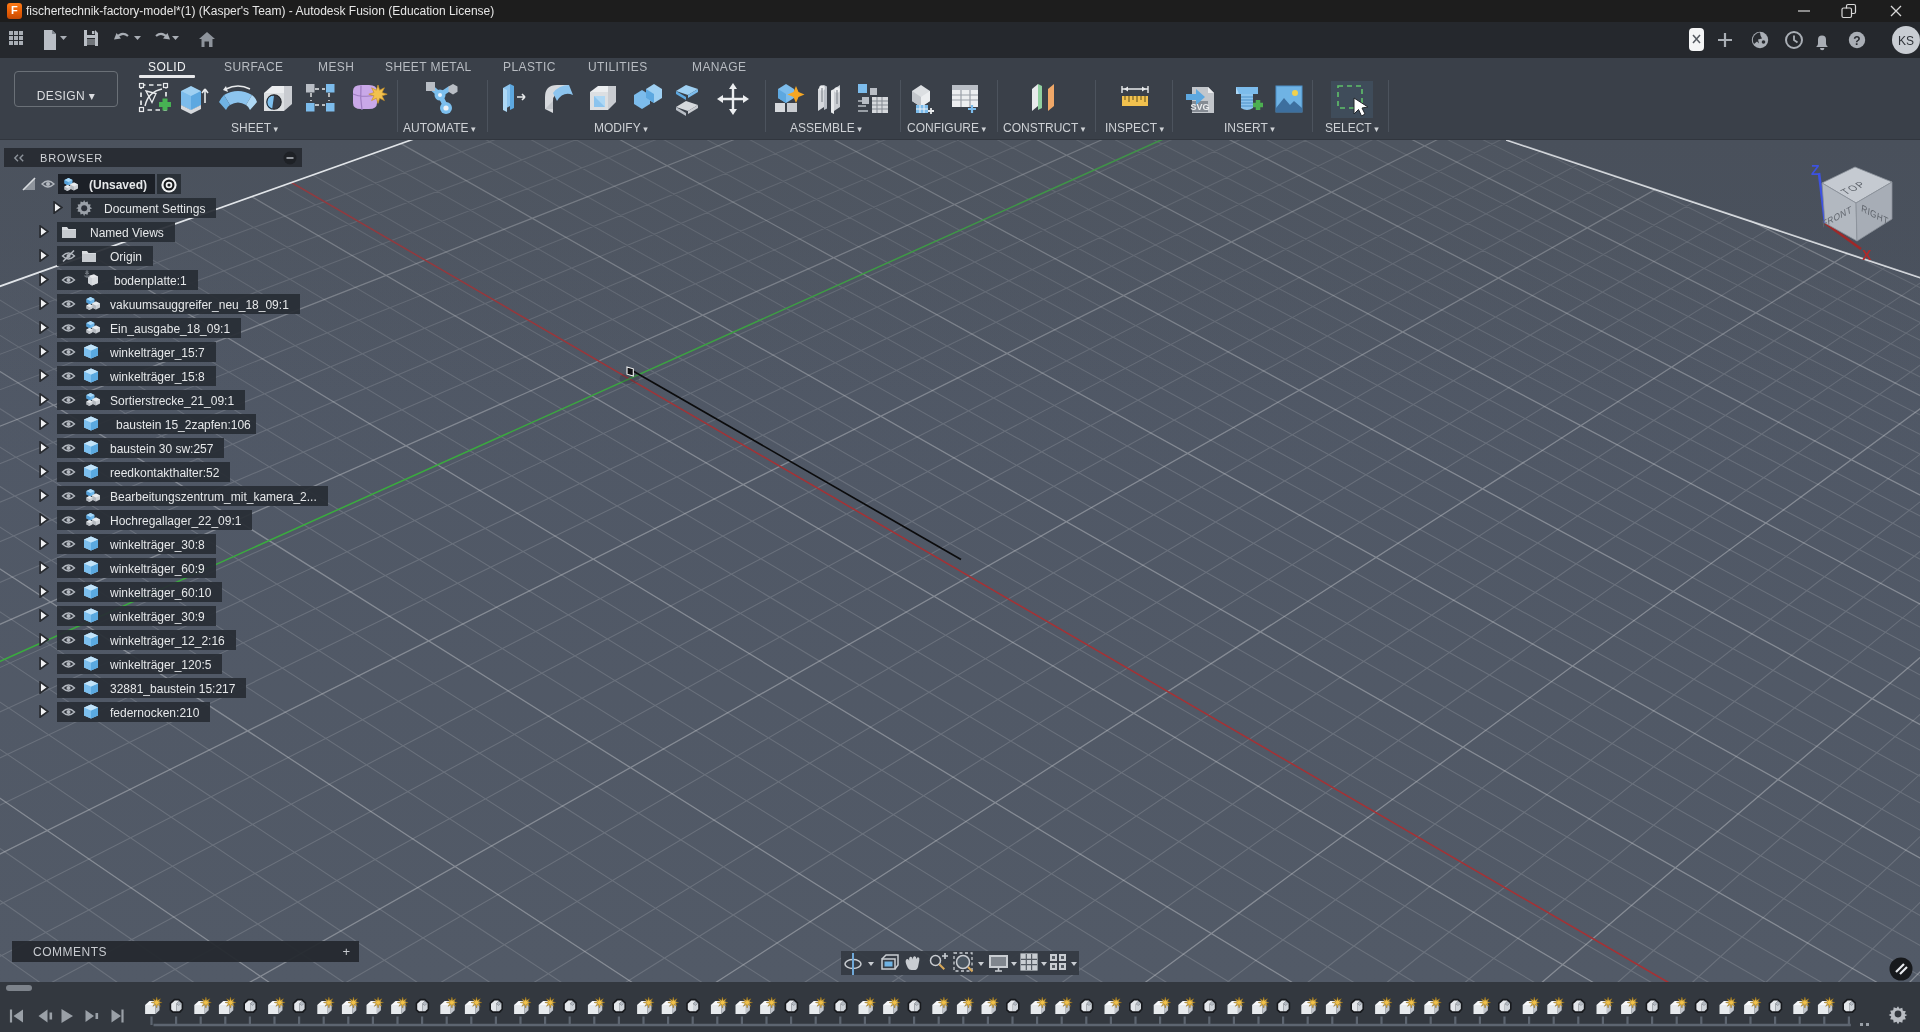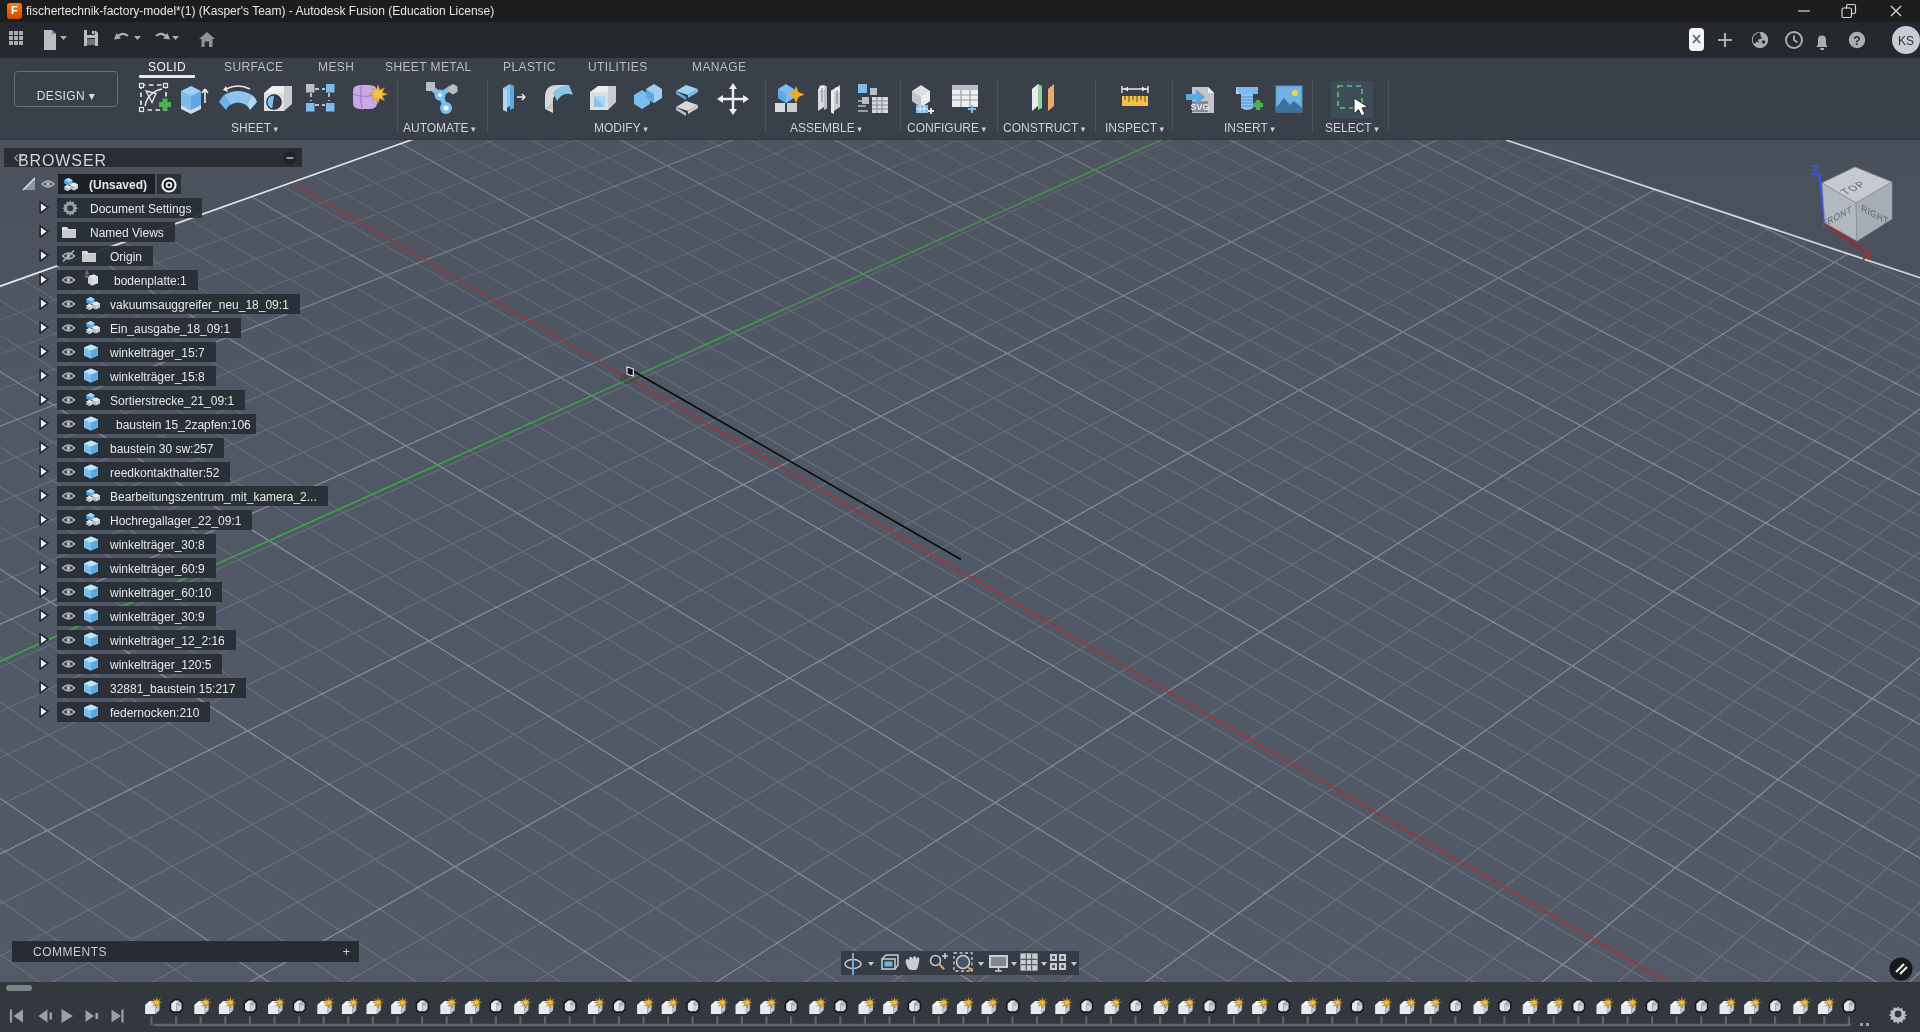--- a/index.html
+++ b/index.html
@@ -33,21 +33,21 @@
   .runder { position:absolute; top:17px; height:3px; background:#e8e9eb; border-radius:1px; }
   .glabel { position:absolute; top:63px; font-size:12px; color:#ced1d5; white-space:nowrap; }
   .glabel:after { content:" ▾"; font-size:9px; }
   .gsep { position:absolute; top:22px; width:1px; height:52px; background:#4c535d; }
   #designbox { position:absolute; left:14px; top:13px; width:104px; height:36px; border:1px solid #6a7077;
     border-radius:4px; color:#dcdee1; font-size:12px; letter-spacing:0.4px; text-align:center; line-height:48px; }
 
   
   #browser { position:absolute; left:0; top:146px; width:310px; }
   #bheader { position:absolute; left:4px; top:2px; width:298px; height:19px; background:rgba(38,42,49,0.92); }
-  #bheader .btitle { position:absolute; left:14px; top:4px; font-size:16px; color:#d2d5d9; letter-spacing:0.9px; }
+  #bheader .btitle { position:absolute; left:36px; top:4px; font-size:11px; color:#d2d5d9; letter-spacing:0.9px; }
   .brow { position:absolute; height:20px; }
   .bchip { position:absolute; top:0; height:20px; background:rgba(40,45,53,0.93); }
   .blabel { position:absolute; top:3.5px; font-size:12px; color:#e6e8ea; white-space:nowrap; }
 
   
   #comments { position:absolute; left:12px; top:941px; width:347px; height:21px; background:rgba(37,41,47,0.95);padding-left:36px; }
   #comments .ctext { position:absolute; left:21px; top:4px; font-size:12px; color:#c8cbd0; letter-spacing:0.5px; }
   #comments .cplus { position:absolute; right:9px; top:3px; font-size:13px; color:#c8cbd0; }
 
   
@@ -425,21 +425,21 @@
       <div class="bchip" style="left:157px;width:24px;"></div>
       <svg class="abs" style="left:159px;top:1px;" width="20" height="19" viewBox="0 0 20 19">
           <g transform="translate(2,2)">
             <circle cx="8" cy="8" r="7.6" fill="#f2f3f4"></circle>
             <circle cx="8" cy="8" r="4.4" fill="none" stroke="#17191c" stroke-width="2.2"></circle>
             <circle cx="8" cy="8" r="1.6" fill="#17191c"></circle>
           </g>
         </svg>
     </div>
 
-    <div class="brow" style="left:0;top:52px;width:400px;">
+    <div class="brow" style="left:14px;top:52px;width:400px;">
       <svg class="abs" style="left:39px;top:3px;" width="10" height="13" viewBox="0 0 8 11">
           <path transform="translate(0,0)" d="M0.7 0.7 L7.3 5.5 L0.7 10.3 Z" fill="#f0f1f3" stroke="#26292e" stroke-width="1.4"></path>
         </svg>
       <div class="bchip" style="left: 57px; width: 145px;" id="chip0">
           <svg class="abs" style="left:0;top:0;" width="33" height="20" viewBox="0 0 33 20">
             <g transform="translate(5,2)" fill="#9aa0a8">
               <path d="M8 0 l1.2 2.6 l2.8 -0.8 l0.4 2.9 l2.9 0.4 l-0.8 2.8 L17 9.1 l-2.6 1.2 l0.8 2.8 l-2.9 0.4 l-0.4 2.9 l-2.8 -0.8 L8 18 l-1.2 -2.6 l-2.8 0.8 l-0.4 -2.9 l-2.9 -0.4 l0.8 -2.8 L-1 9.1 l2.6 -1.2 L0.8 5.1 l2.9 -0.4 l0.4 -2.9 l2.8 0.8 z" transform="scale(0.9) translate(1,0)"></path>
               <circle cx="8.2" cy="8.2" r="3" fill="#2c313a"></circle>
             </g>
           </svg>

